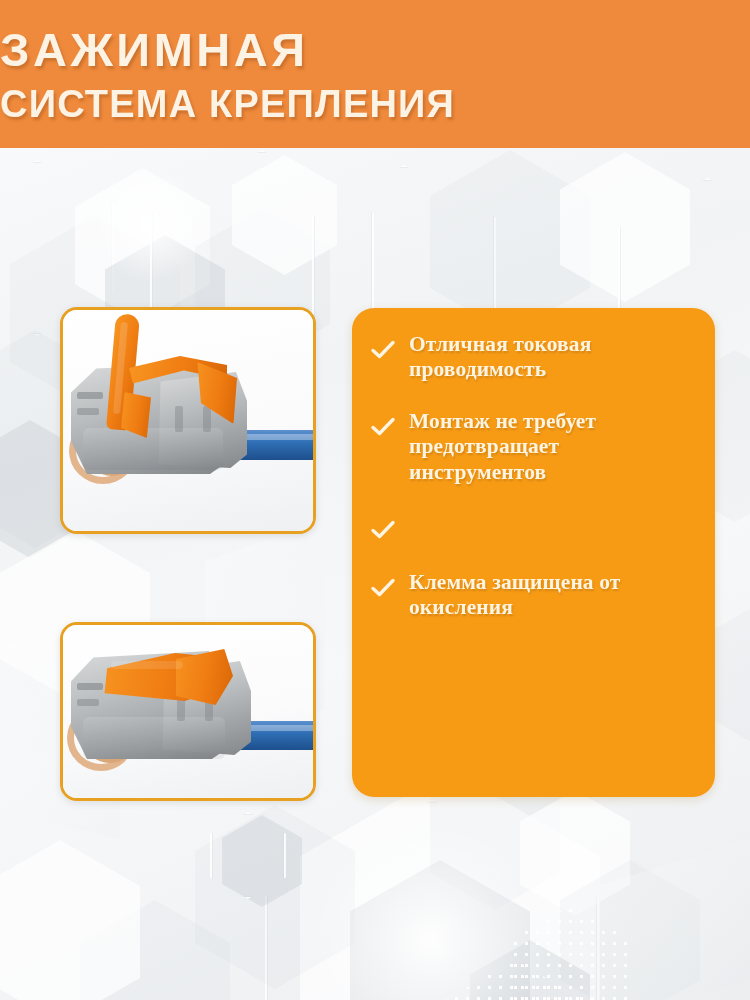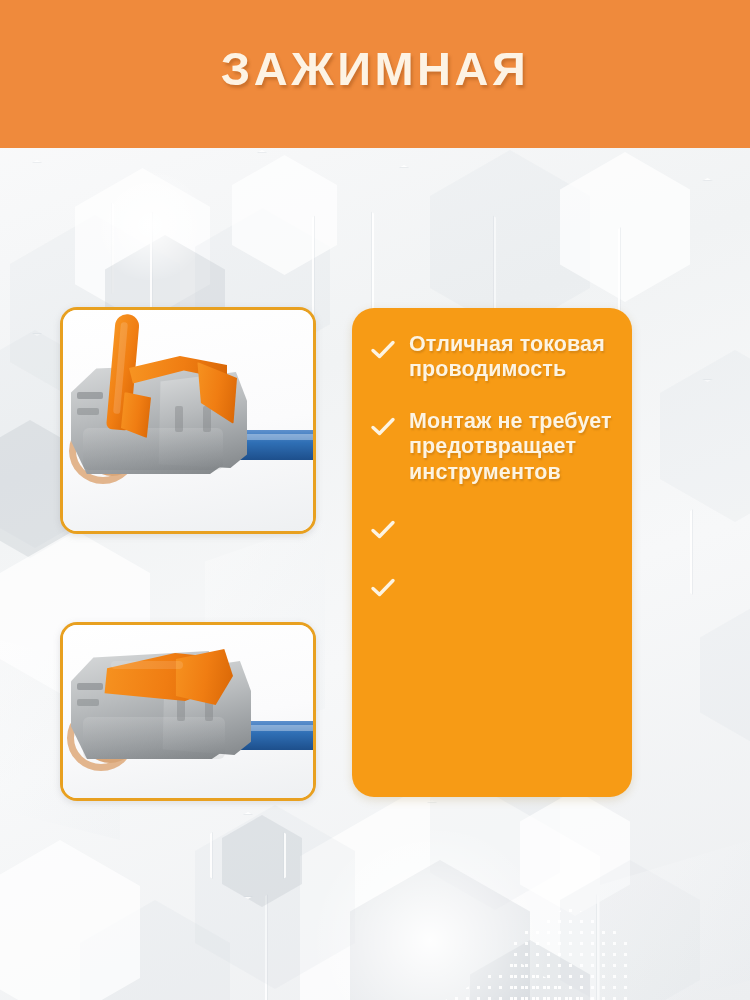--- a/index.html
+++ b/index.html
@@ -62,22 +62,21 @@
   }
 
   
   .header {
     position: absolute;
     left: 0; top: 0;
     width: 750px;
     height: 148px;
     background: #ef8a3c;
     display: flex;
-    flex-direction: row;
-    align-items: center;
+    flex-direction: column;
     justify-content: center;
     z-index: 5;
   }
   .header-title {
     color: #fdf3e4;
     font-size: 47px;
     font-weight: bold;
     letter-spacing: 3.5px;
     line-height: 1;
     text-shadow: 2px 3px 3px rgba(140,70,18,0.35);
@@ -164,28 +163,29 @@
     position: absolute;
     background: #7c8083;
     border-radius: 2px;
   }
 
   
   .feature-panel {
     position: absolute;
     left: 352px;
     top: 308px;
-    width: 280px;
+    width: 363px;
     height: 489px;
     background: #f79b15;
     border-radius: 22px;
     box-shadow: 0 3px 10px rgba(150,110,30,0.18);
     z-index: 4;
     padding: 24px 18px 18px 18px;
     box-sizing: border-box;
+    font-family: Liberation Serif, serif;
   }
   .feature-list {
     display: flex;
     flex-direction: column;
     gap: 27px;
   }
   .feature-item {
     display: flex;
     align-items: flex-start;
     gap: 13px;
@@ -249,20 +249,21 @@
     <div class="shard" style="left:205px; top:520px; width:120px; height:230px; clip-path: polygon(0% 18%, 100% 0%, 100% 82%, 0% 100%); opacity:.45;"></div>
     <div class="shard" style="left:600px; top:840px; width:150px; height:180px; clip-path: polygon(0% 25%, 100% 0%, 100% 78%, 0% 100%); opacity:.40;"></div>
     <div class="shard" style="left:0px;   top:640px; width:120px; height:200px; clip-path: polygon(0% 0%, 100% 15%, 100% 100%, 0% 85%); opacity:.38;"></div>
 
     <div class="glow" style="left:90px;  top:170px; width:120px; height:110px;"></div>
     <div class="glow" style="left:300px; top:830px; width:260px; height:220px;"></div>
   </div>
 
   <div class="header">
     <div class="header-title">ЗАЖИМНАЯ</div>
+    <div class="header-subtitle">СИСТЕМА КРЕПЛЕНИЯ</div>
   </div>
 
   <div class="photo-card" id="photo-card-1">
     <div class="photo-inner">
 
       <div class="wire-blue" style="left:118px; top:120px; width:150px; height:30px;"></div>
 
       <div class="wire-copper" style="left:44px; top:128px; width:90px; height:13px;"></div>
 
       <div class="sheath" style="left:6px;  top:108px; width:54px; height:52px;"></div>
@@ -336,18 +337,19 @@
           </svg>
         </span>
       </div>
 
       <div class="feature-item">
         <span class="check-icon">
           <svg width="26" height="26" viewBox="0 0 26 26">
             <path d="M3 13.5 L9.5 19.5 L23 5.5" fill="none" stroke="#fdf4e2" stroke-width="3.4" stroke-linecap="round" stroke-linejoin="round"></path>
           </svg>
         </span>
+        <span class="feature-text">Клемма защищена от окисления</span>
       </div>
 
     </div>
   </div>
 
 </div>
 
 </body></html>

